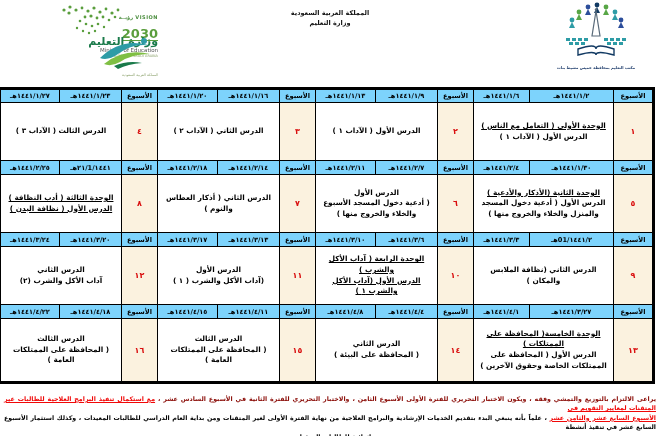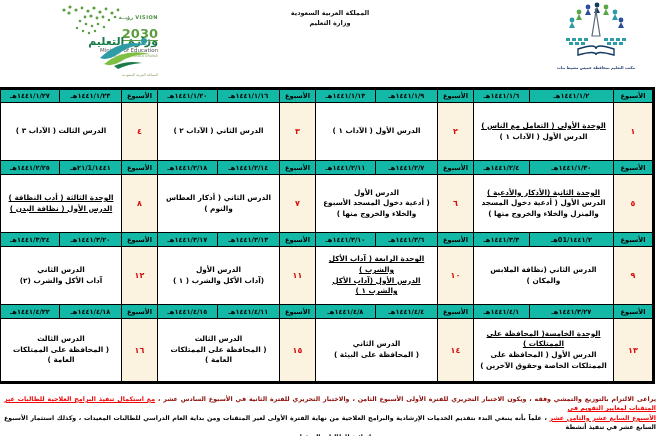--- a/index.html
+++ b/index.html
@@ -23,21 +23,21 @@
   
   .title{position:absolute;top:68px;left:0;right:0;text-align:center;
          font-size:10px;font-weight:bold;}
   .c-dark{color:#8a0b06;} .c-red{color:#f00808;} .c-black{color:#000;}
   .un{text-decoration:underline;}
   
   .tbl-wrap{position:absolute;top:87px;left:5px;right:5px;}
   table{border-collapse:collapse;table-layout:fixed;width:650px;border:3px solid #000;}
   td{border:1.6px solid #000;overflow:hidden;text-align:center;vertical-align:middle;}
   tr.hdr{height:14px;}
-  tr.hdr td{background:#14b8a6;font-weight:bold;font-size:6.6px;color:#000;}
+  tr.hdr td{background:#7dd3fc;font-weight:bold;font-size:6.6px;color:#000;}
   tr.content{height:58px;}
   tr.content.last{height:64px;}
   td.wk{background:#fbf2df;color:#d90f0f;font-weight:bold;font-size:8px;}
   td.lesson{background:#fff;font-weight:bold;font-size:7.3px;color:#000;
             line-height:1.45;padding:1px 2px;}
   td.lesson .u{text-decoration:underline;}
   
   .footer{position:absolute;top:394px;left:4px;right:4px;font-weight:bold;font-size:6.3px;line-height:1.5;}
   .f-line{text-align:justify;}
   .f-center{text-align:center;}

